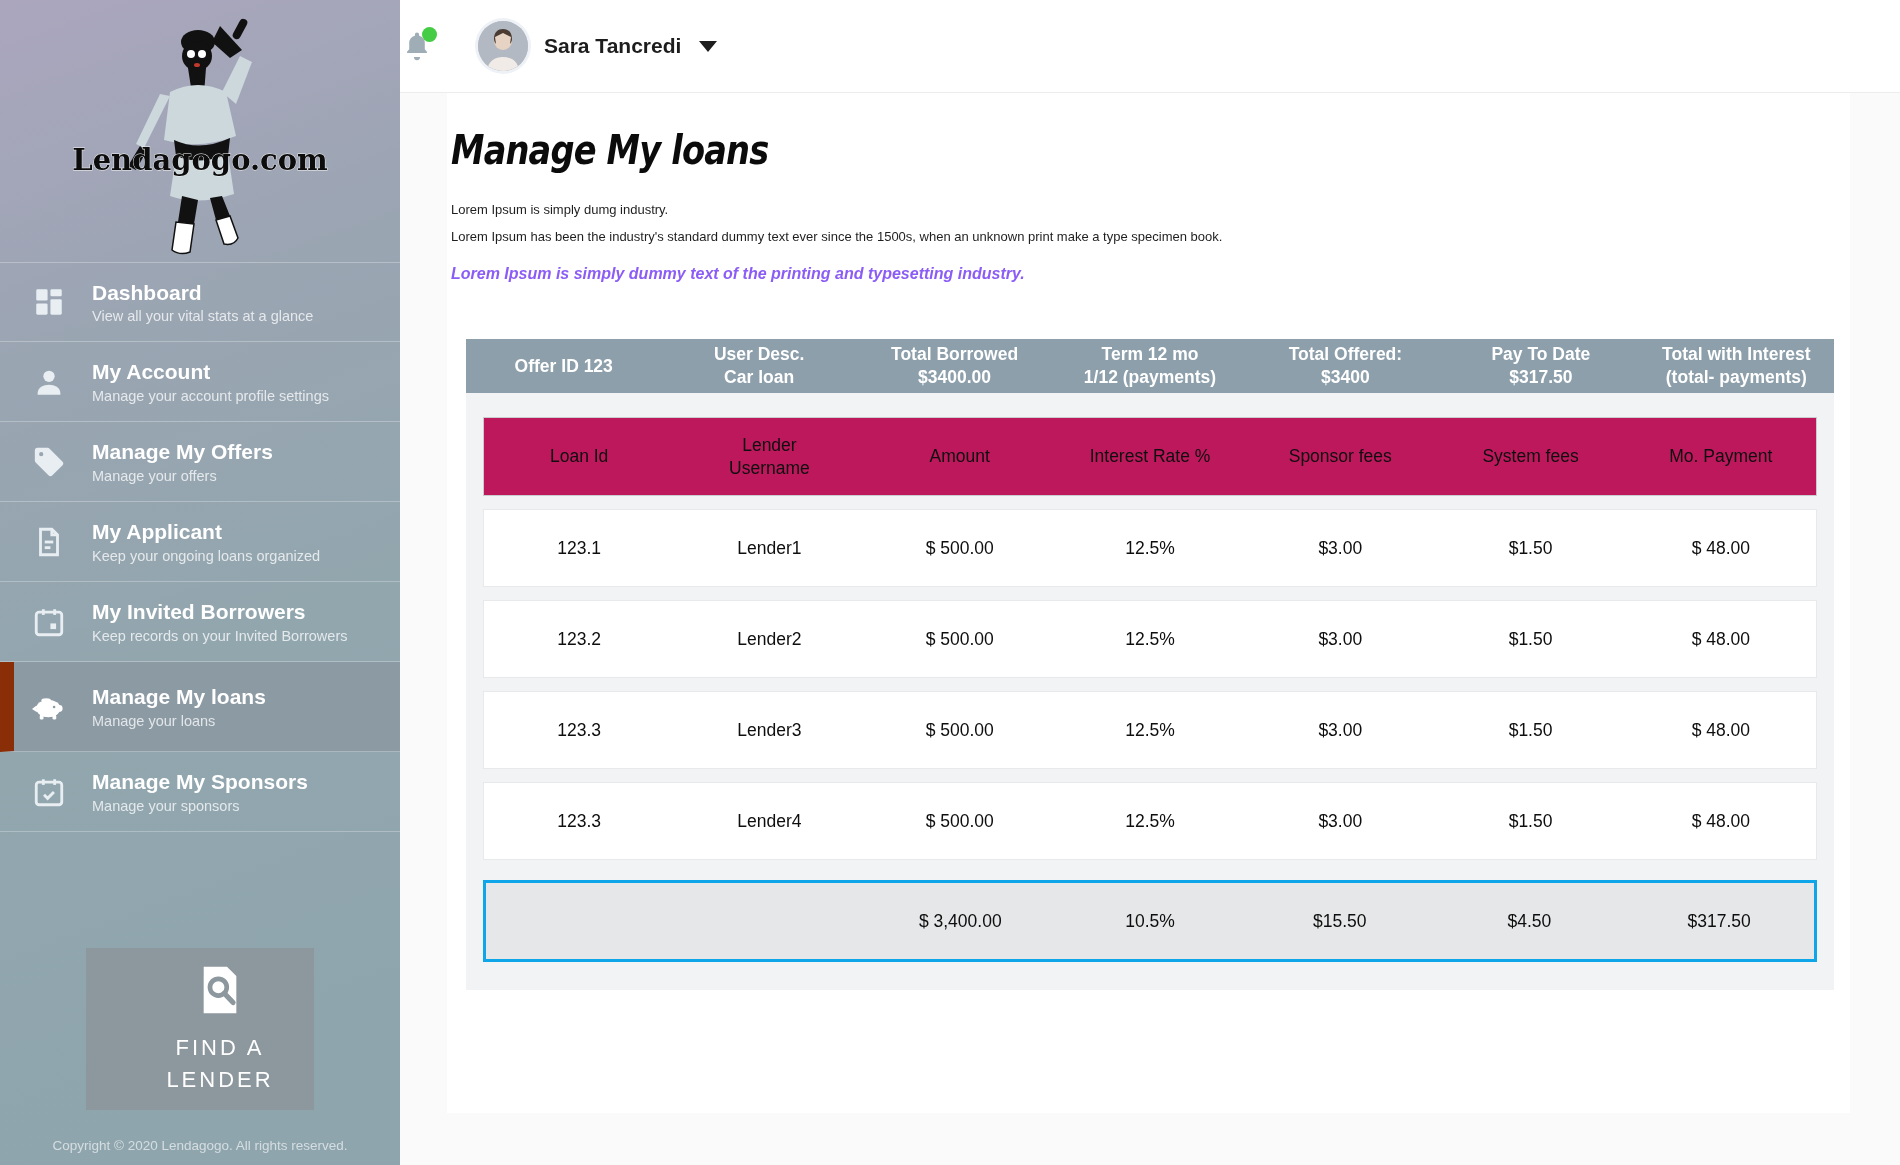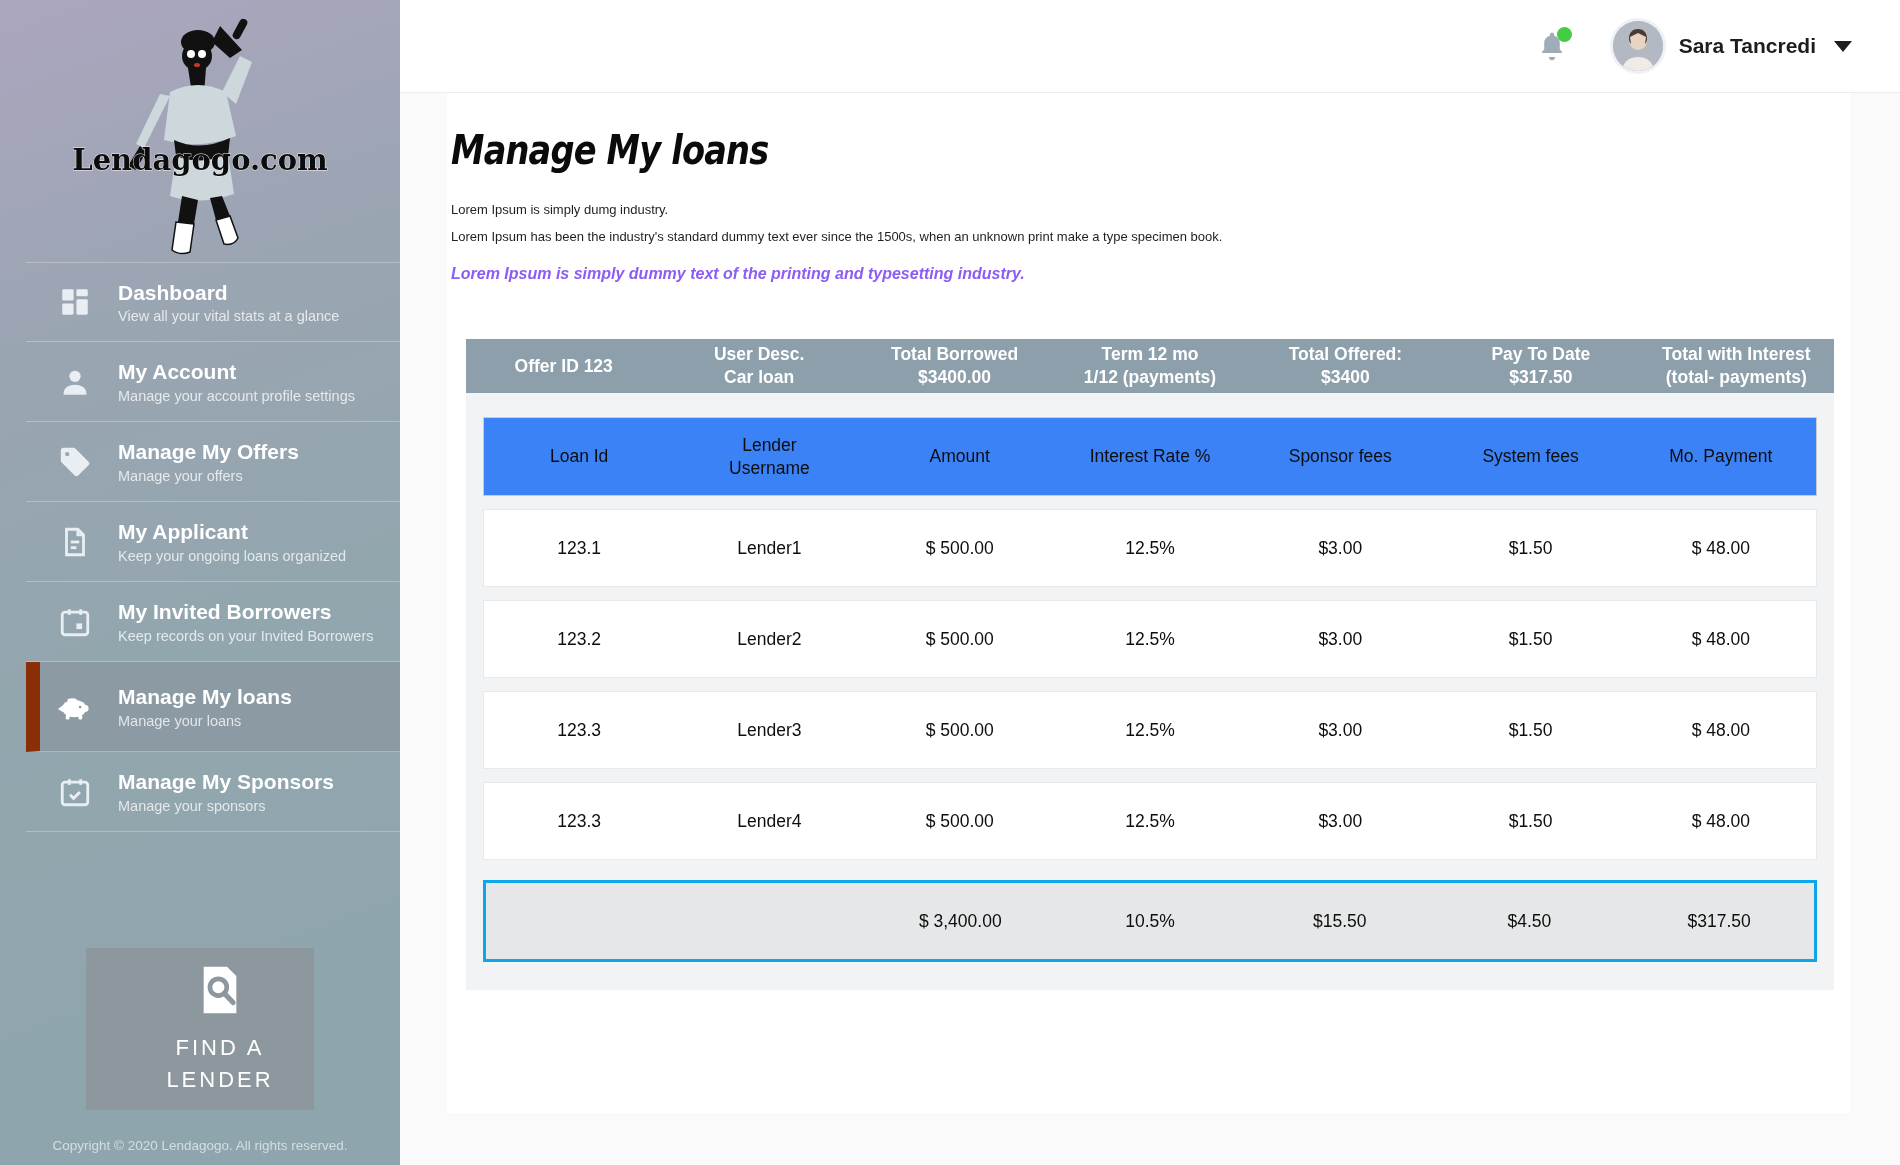--- a/index.html
+++ b/index.html
@@ -7,21 +7,21 @@
   body { font-family:"Liberation Sans", sans-serif; background:#fafafa; display:flex; }
 
   
   .sidebar{
     width:400px; height:1165px; flex:0 0 400px; position:relative;
     background:linear-gradient(160deg,#aba6be 0%,#9aa5b2 28%,#92a6ae 55%,#8ea5ad 100%);
     display:flex; flex-direction:column;
   }
   .logo-wrap{ height:262px; position:relative; }
   .logo-svg{ position:absolute; left:50%; top:8px; transform:translateX(-50%); }
-  .nav{ display:flex; flex-direction:column;margin-left:26px; }
+  .nav{ display:flex; flex-direction:column; }
   .nav-item{
     height:80px; display:flex; align-items:center; padding-left:28px;
     border-bottom:1px solid rgba(255,255,255,0.28); cursor:pointer; position:relative;
   }
   .nav-item:first-child{ border-top:1px solid rgba(255,255,255,0.28); }
   .nav-item.active{
     height:90px; background:#8c9aa4; border-left:14px solid #8a2e07; padding-left:14px;
   }
   .nav-icon{ width:42px; height:42px; flex:0 0 42px; display:flex; align-items:center; justify-content:center; }
   .nav-icon svg{ width:34px; height:34px; }
@@ -41,21 +41,21 @@
   }
   .copyright{
     position:absolute; bottom:12px; width:100%; text-align:center;
     color:rgba(255,255,255,0.62); font-size:13.5px;
   }
 
   
   .main{ flex:1; display:flex; flex-direction:column; background:#fafafa; }
   .topbar{
     height:93px; background:#ffffff; border-bottom:1px solid #ededed;
-    display:flex; align-items:center; justify-content:flex-end; padding-right:48px;
+    display:flex; align-items:center; padding-right:48px;
   }
   .bell-wrap{ position:relative; width:34px; height:34px; margin-right:44px; cursor:pointer; }
   .bell-wrap svg{ width:34px; height:34px; }
   .bell-dot{ position:absolute; top:-2px; right:-3px; width:15px; height:15px; border-radius:50%; background:#44cc44; }
   .avatar{
     width:50px; height:50px; border-radius:50%; overflow:hidden; background:#b9bec6;
     margin-right:16px; cursor:pointer; box-shadow:0 0 0 3px #eef1f6;
   }
   .user-name{ font-size:21px; font-weight:bold; color:#1d1d1d; margin-right:18px; cursor:pointer; }
   .caret{ width:0; height:0; border-left:9px solid transparent; border-right:9px solid transparent; border-top:11px solid #1d1d1d; cursor:pointer; }
@@ -77,21 +77,21 @@
   .table-box{ margin:56px 16px 0 15px; background:#f2f3f4; padding-bottom:28px; }
   .grid7{ display:grid; grid-template-columns:repeat(7,1fr); }
   .banner{
     background:#8c9fab; height:54px;
   }
   .banner .cell{
     display:flex; flex-direction:column; align-items:center; justify-content:center;
     color:#ffffff; font-weight:bold; font-size:17.5px; line-height:23px; text-align:center;
   }
   .subheader{
-    margin:24px 17px 0; background:#3b82f6; border:1px solid #cbcccd; height:79px;
+    margin:24px 17px 0; background:#be185d; border:1px solid #cbcccd; height:79px;
   }
   .subheader .cell{
     display:flex; flex-direction:column; align-items:center; justify-content:center;
     color:#0e0e0e; font-size:17.5px; line-height:23px; text-align:center;
   }
   .t-row{
     margin:13px 17px 0; background:#ffffff; border:1px solid #e8e9ea; height:78px;
   }
   .t-row:first-of-type{ margin-top:16px; }
   .t-row .cell{

